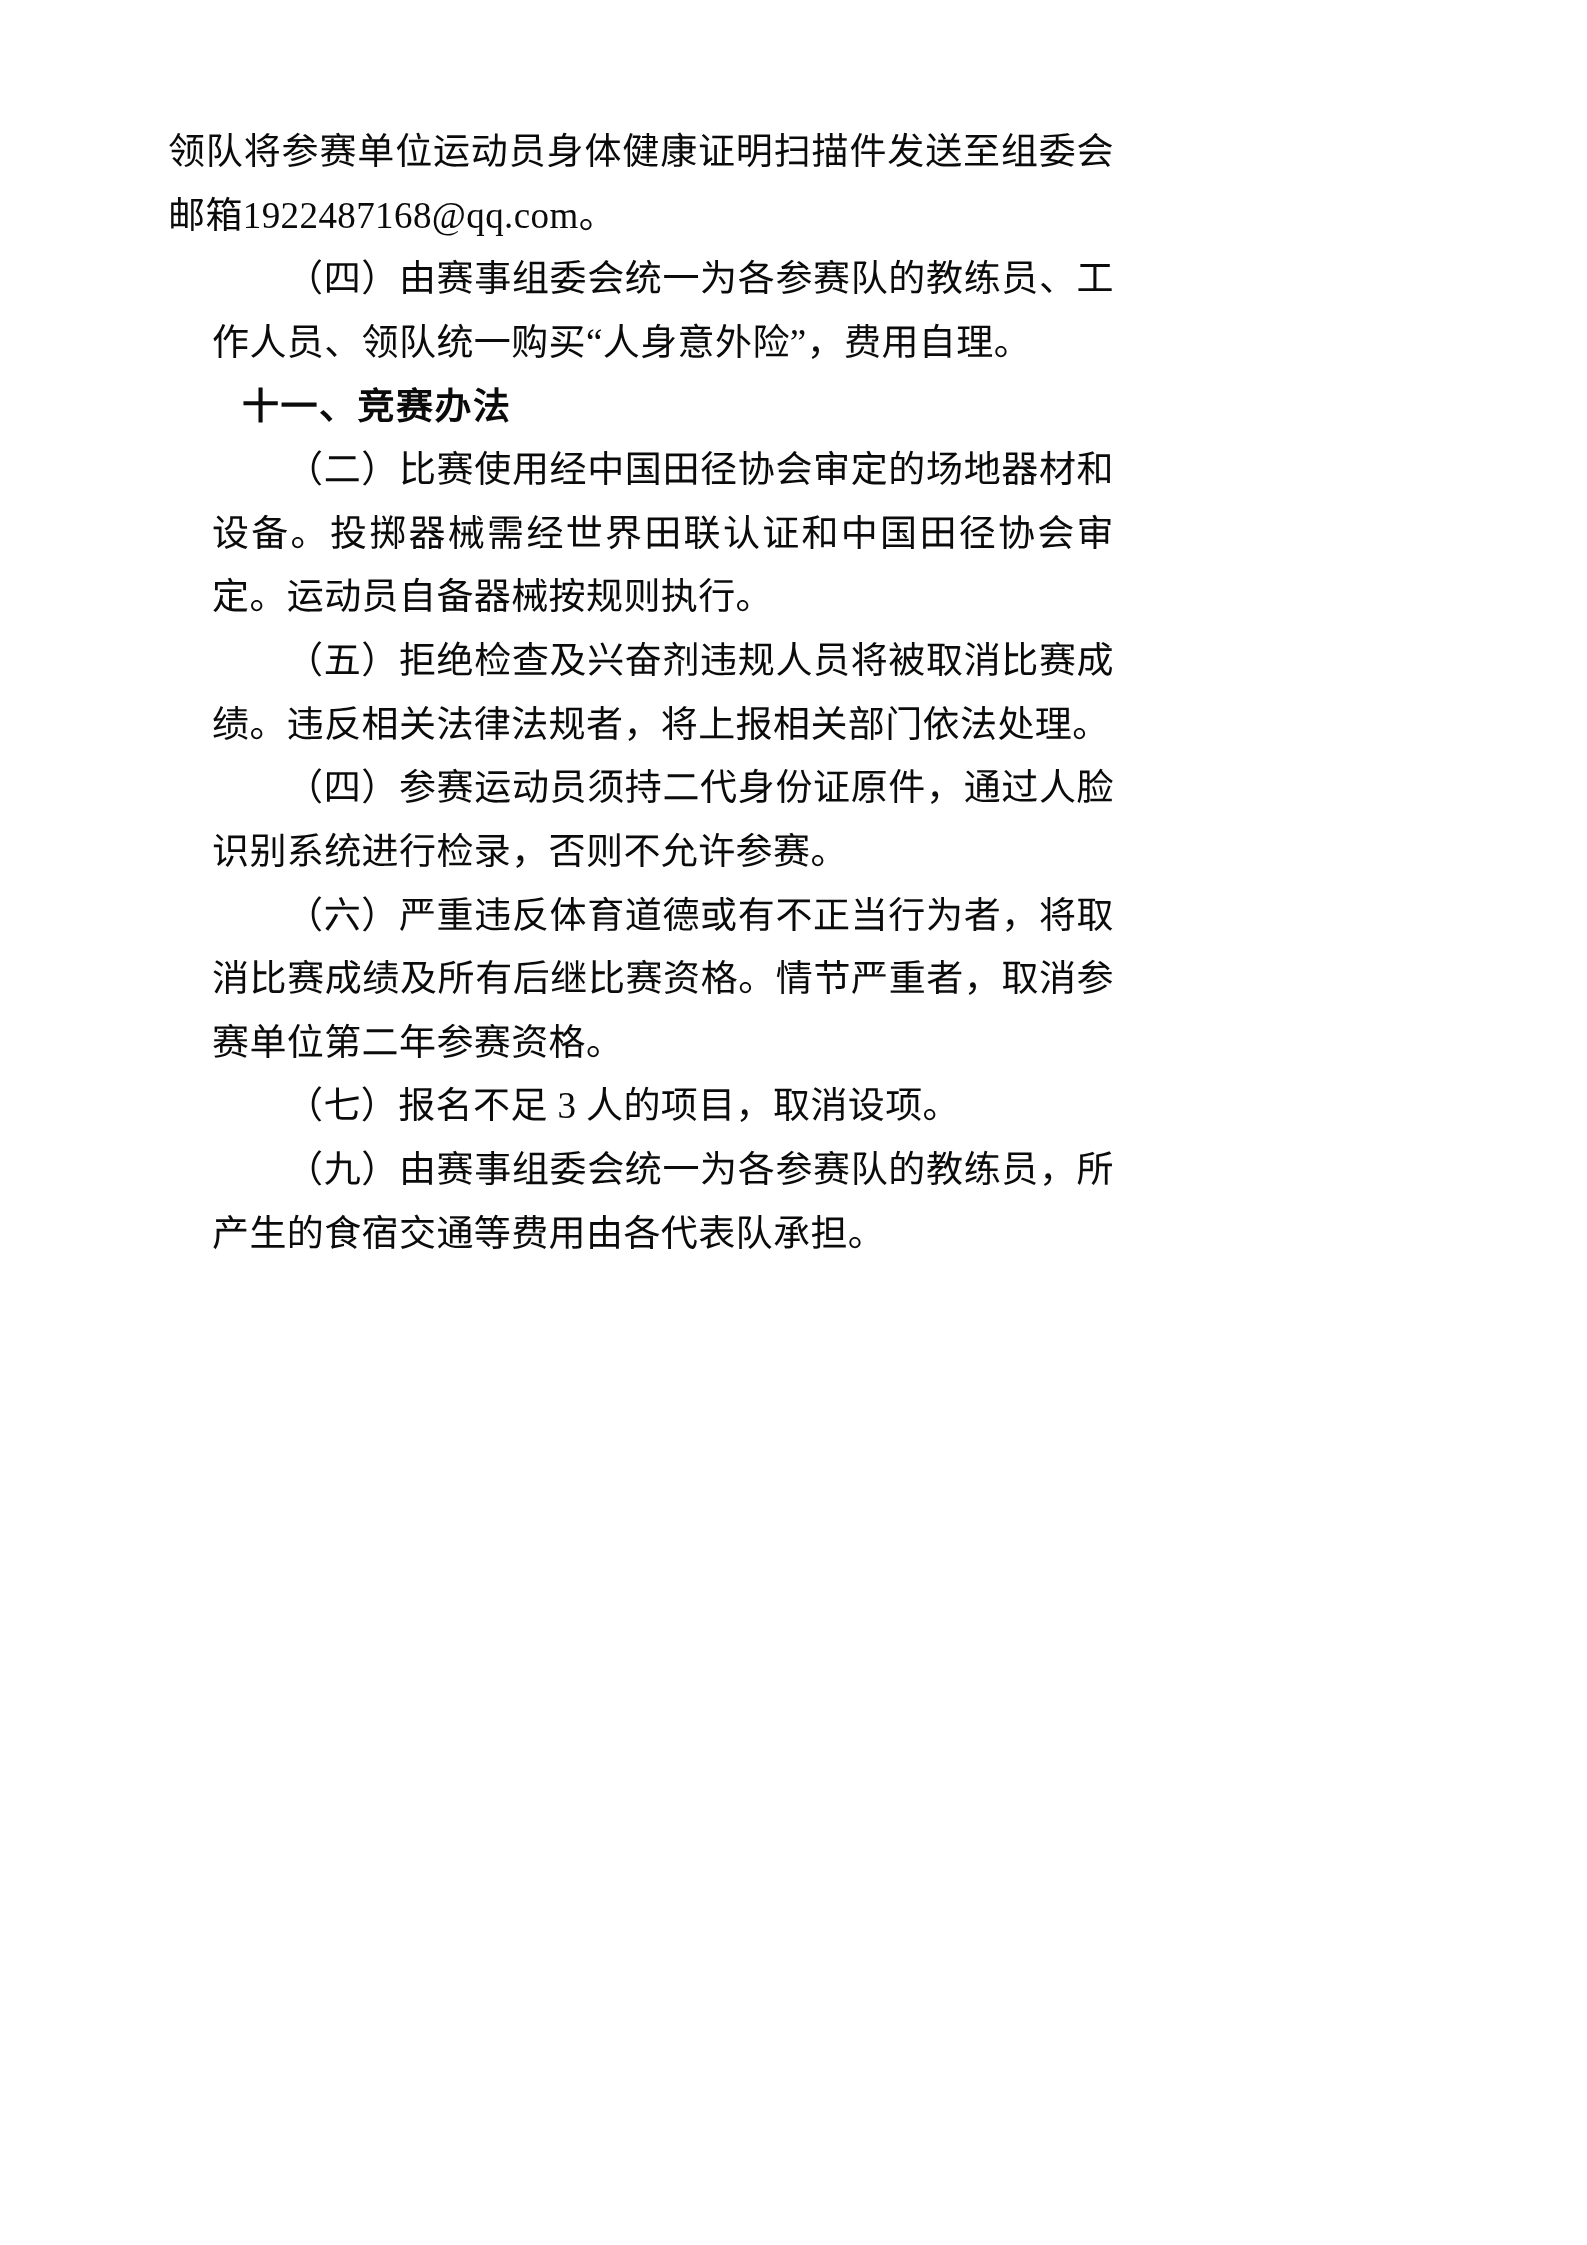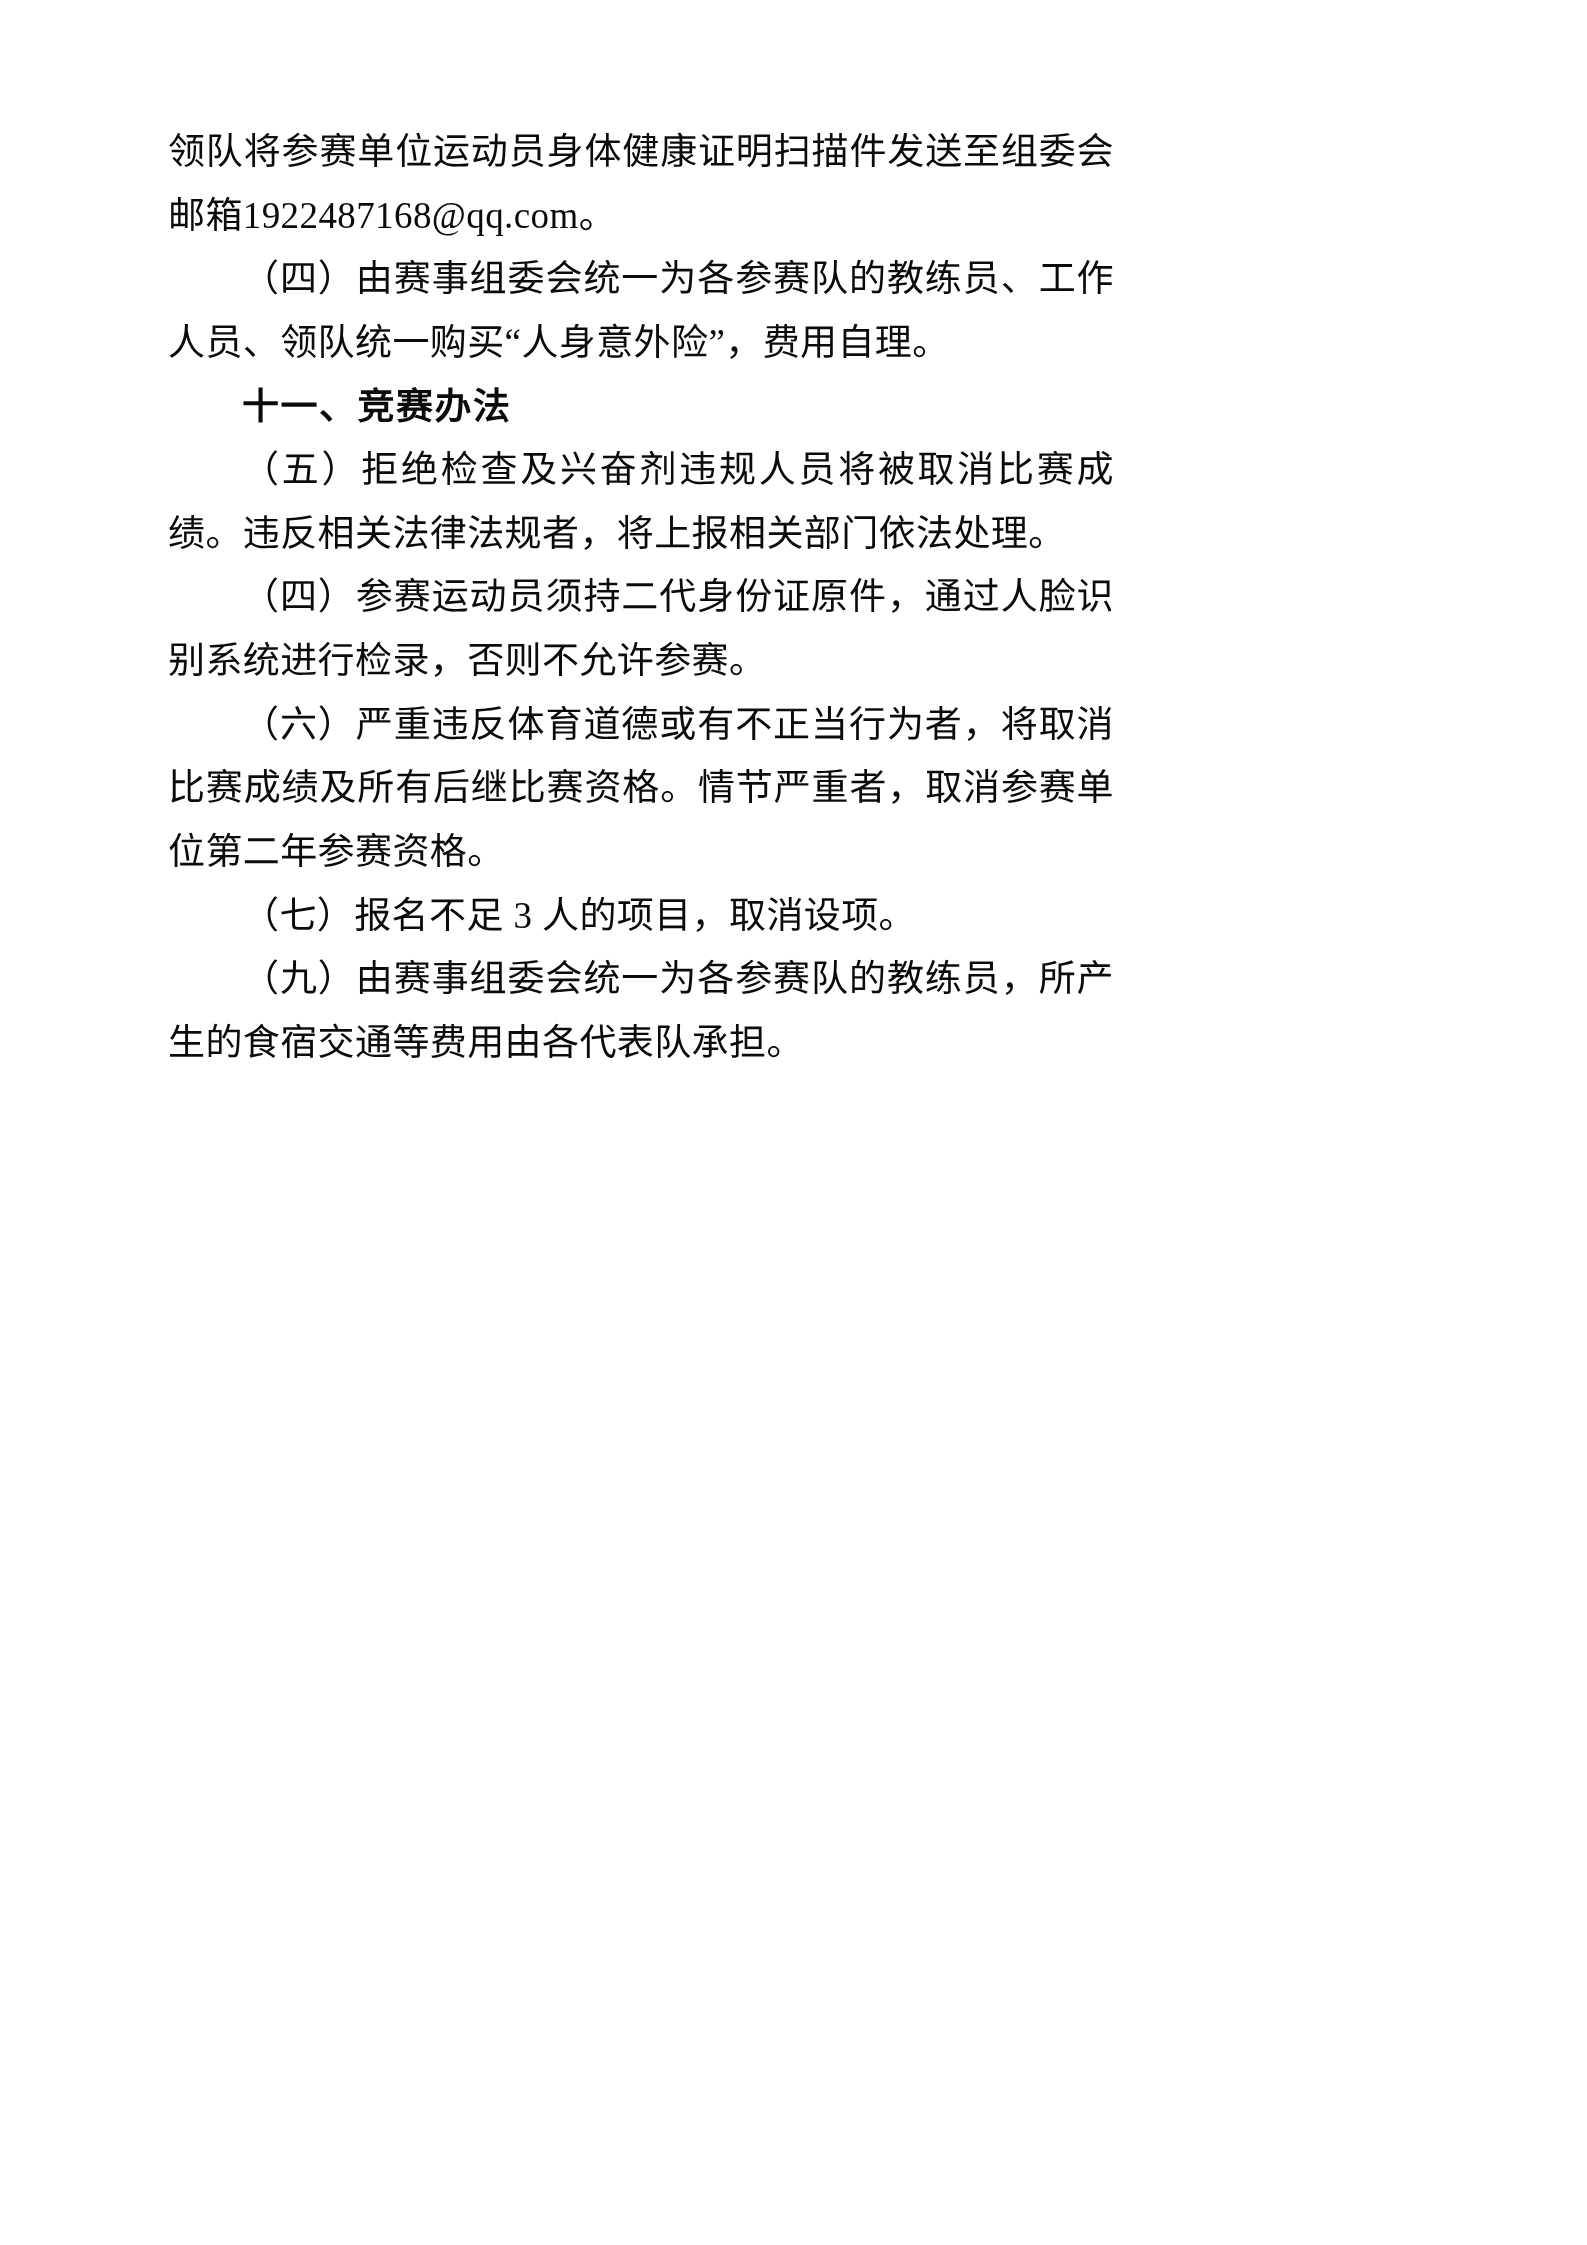--- a/index.html
+++ b/index.html
@@ -30,20 +30,21 @@
     text-align: justify;
     text-justify: inter-ideograph;
   }
   p.para {
     margin: 0 0 0 0;
     text-indent: 0;
     white-space: pre-wrap;
   }
   p.indent {
     text-indent: 74px;
+    margin-left: 44px;
   }
   h2.section-heading {
     font-size: 37px;
     line-height: 1.72;
     margin: 0;
     font-weight: bold;
     text-indent: 74px;
     letter-spacing: 1.5px;
     font-family: "Liberation Serif", "DejaVu Serif", serif;
   }
@@ -54,20 +55,21 @@
 <div class="page">
   <div class="doc-body">
 
     <p class="para">领队将参赛单位运动员身体健康证明扫描件发送至组委会邮箱1922487168@qq.com。</p>
 
     <p class="para indent">（四）由赛事组委会统一为各参赛队的教练员、工作人员、领队统一购买“人身意外险”，费用自理。</p>
 
     <h2 class="section-heading">十一、竞赛办法</h2>
 
 
+    <p class="para indent">（二）比赛使用经中国田径协会审定的场地器材和设备。投掷器械需经世界田联认证和中国田径协会审定。运动员自备器械按规则执行。</p>
 
 
     <p class="para indent">（五）拒绝检查及兴奋剂违规人员将被取消比赛成绩。违反相关法律法规者，将上报相关部门依法处理。</p>
 
     <p class="para indent">（四）参赛运动员须持二代身份证原件，通过人脸识别系统进行检录，否则不允许参赛。</p>
 
     <p class="para indent">（六）严重违反体育道德或有不正当行为者，将取消比赛成绩及所有后继比赛资格。情节严重者，取消参赛单位第二年参赛资格。</p>
 
     <p class="para indent">（七）报名不足 3 人的项目，取消设项。</p>
 

